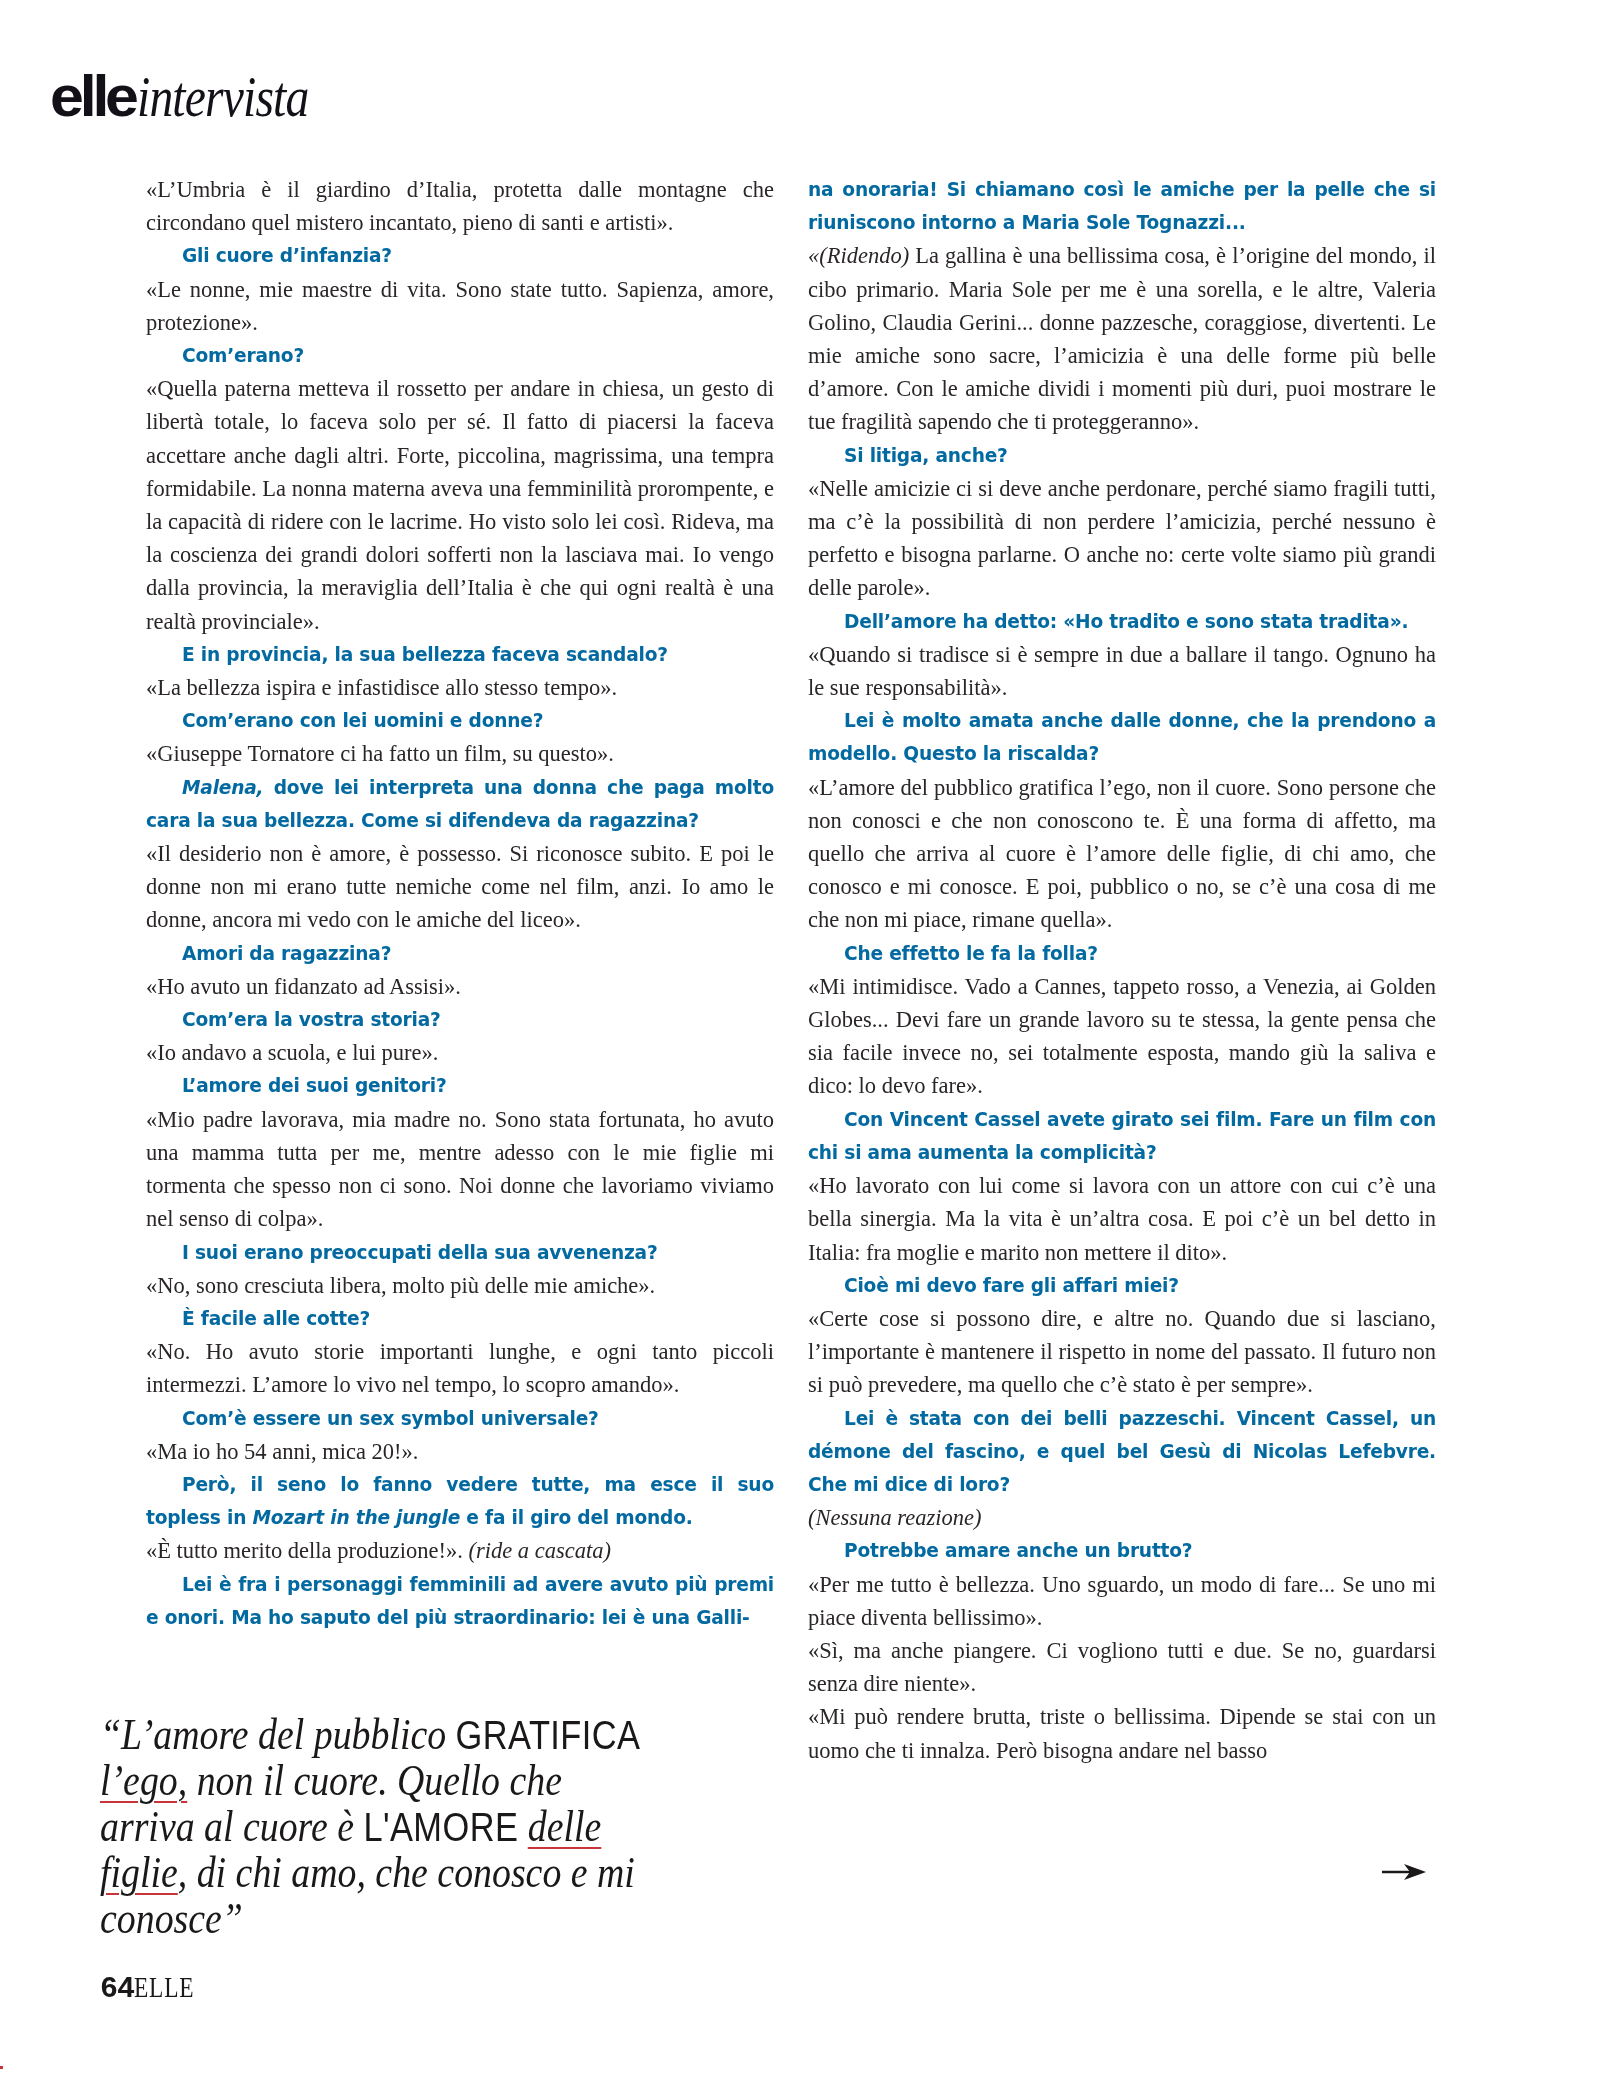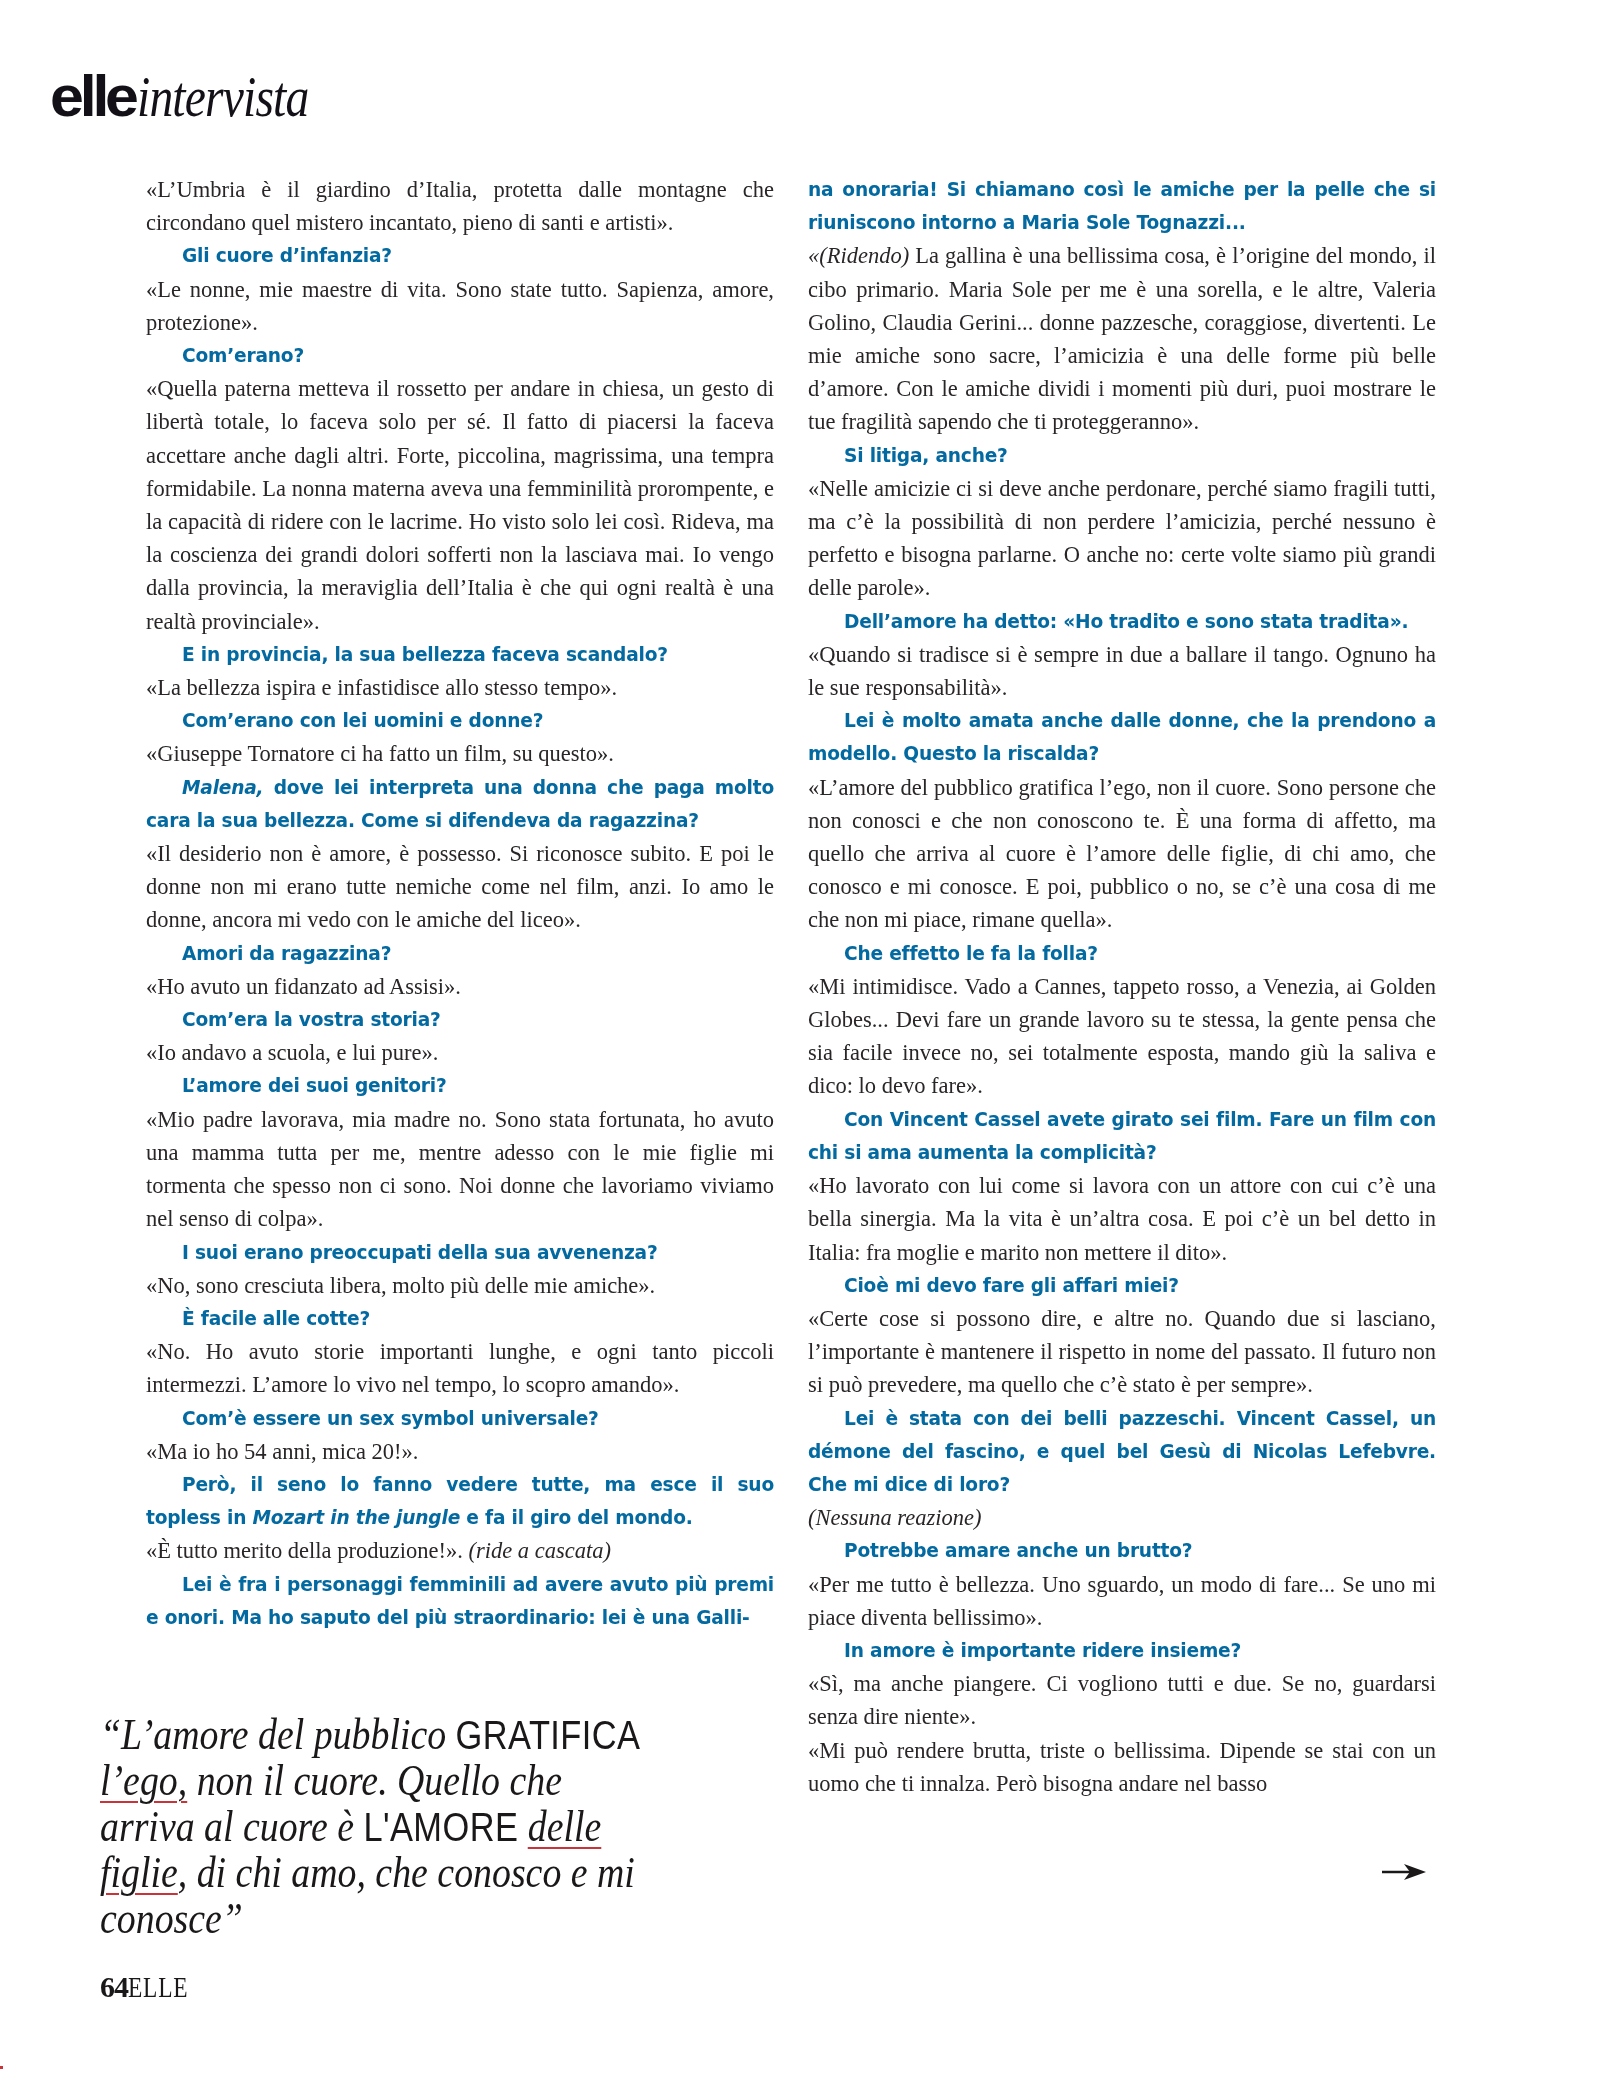--- a/index.html
+++ b/index.html
@@ -12,21 +12,21 @@
   .col.right { left:808px; }
   .col p { margin:0; text-align:justify; }
   .q { font-family:"DejaVu Sans", sans-serif; font-weight:bold; font-size:18.6px; color:#0369a1; text-indent:36px; letter-spacing:-0.2px; }
   .q.noindent { text-indent:0; }
   .a { font-family:"Liberation Serif", serif; }
   .it { font-style:italic;margin-top:9px; }
   .pull { position:absolute; left:100px; top:1712px; width:640px; font-family:"Liberation Serif", serif; font-style:italic; font-size:44px; line-height:46px; color:#1b1819; transform:scaleX(0.86); transform-origin:left; }
   .pull .caps { font-style:normal; font-family:"Liberation Sans", sans-serif; font-weight:normal; font-size:40px; letter-spacing:0.5px; }
   .pull .ul { text-decoration:underline; text-decoration-color:#c8343a; text-decoration-thickness:2px; text-underline-offset:6px; }
   .footer { position:absolute; left:100px; top:1970px; display:flex; align-items:baseline; }
-  .pagenum { font-family:Liberation Serif, serif; font-weight:bold; font-size:30px; color:#1b1819; letter-spacing:-1px; }
+  .pagenum { font-family:Liberation Mono, monospace; font-weight:bold; font-size:30px; color:#1b1819; letter-spacing:-1px; }
   .footbrand { font-family:"Liberation Serif", serif; font-size:30px; color:#1b1819; letter-spacing:1px; transform:scaleX(0.78); transform-origin:left; }
   .arrow { position:absolute; left:1382px; top:1862px; width:44px; height:20px; }
   .redmark { position:absolute; left:0; top:2066px; width:3px; height:3px; background:#c8343a; }
 </style>
 </head>
 <body>
 
 <div class="header">
   <span class="brand">elle</span>
   <span class="section">intervista</span>
@@ -72,21 +72,20 @@
     <p class="q">Che effetto le fa la folla?</p>
     <p class="a">«Mi intimidisce. Vado a Cannes, tappeto rosso, a Venezia, ai Golden Globes... Devi fare un grande lavoro su te stessa, la gente pensa che sia facile invece no, sei totalmente esposta, mando giù la saliva e dico: lo devo fare».</p>
     <p class="q">Con Vincent Cassel avete girato sei film. Fare un film con chi si ama aumenta la complicità?</p>
     <p class="a">«Ho lavorato con lui come si lavora con un attore con cui c’è una bella sinergia. Ma la vita è un’altra cosa. E poi c’è un bel detto in Italia: fra moglie e marito non mettere il dito».</p>
     <p class="q">Cioè mi devo fare gli affari miei?</p>
     <p class="a">«Certe cose si possono dire, e altre no. Quando due si lasciano, l’importante è mantenere il rispetto in nome del passato. Il futuro non si può prevedere, ma quello che c’è stato è per sempre».</p>
     <p class="q">Lei è stata con dei belli pazzeschi. Vincent Cassel, un démone del fascino, e quel bel Gesù di Nicolas Lefebvre. Che mi dice di loro?</p>
     <p class="a"><span class="it">(Nessuna reazione)</span></p>
     <p class="q">Potrebbe amare anche un brutto?</p>
     <p class="a">«Per me tutto è bellezza. Uno sguardo, un modo di fare... Se uno mi piace diventa bellissimo».</p>
-    <p class="q">In amore è importante ridere insieme?</p>
     <p class="a">«Sì, ma anche piangere. Ci vogliono tutti e due. Se no, guardarsi senza dire niente».</p>
     <p class="a">«Mi può rendere brutta, triste o bellissima. Dipende se stai con un uomo che ti innalza. Però bisogna andare nel basso</p>
   </div>
 
 <div class="pull">
   <span>“L’amore del pubblico </span><span class="caps">GRATIFICA</span><br><span class="ul">l’ego,</span><span> non il cuore. Quello che arriva al cuore è </span><span class="caps">L'AMORE</span><span> </span><span class="ul">delle figlie</span><span>, di chi amo, che conosco e mi conosce”</span>
 </div>
 
 <svg class="arrow" viewBox="0 0 44 20">
   <line x1="0" y1="10" x2="34" y2="10" stroke="#1b1819" stroke-width="2.4"></line>

